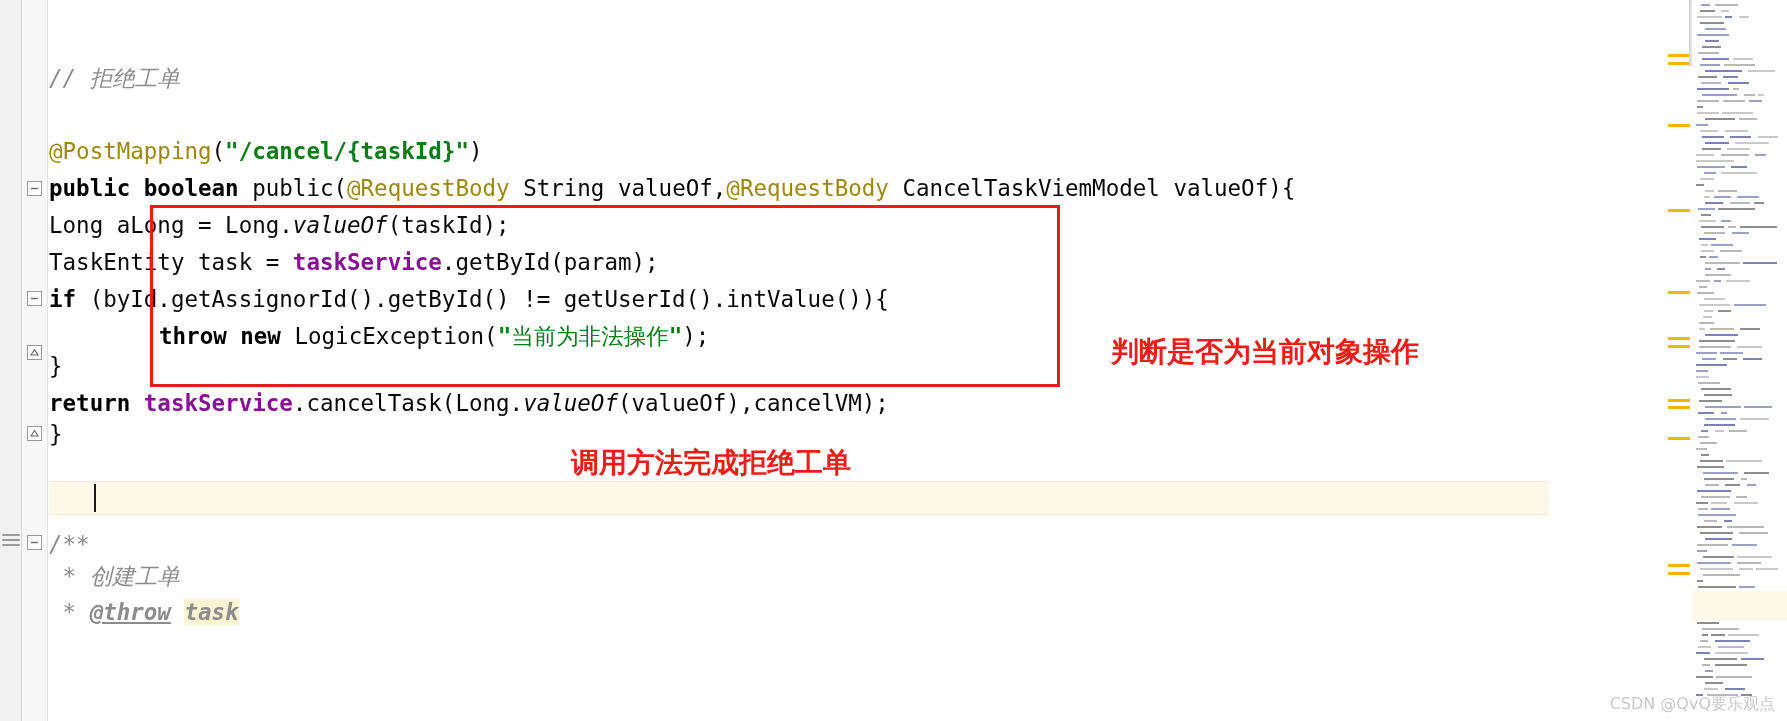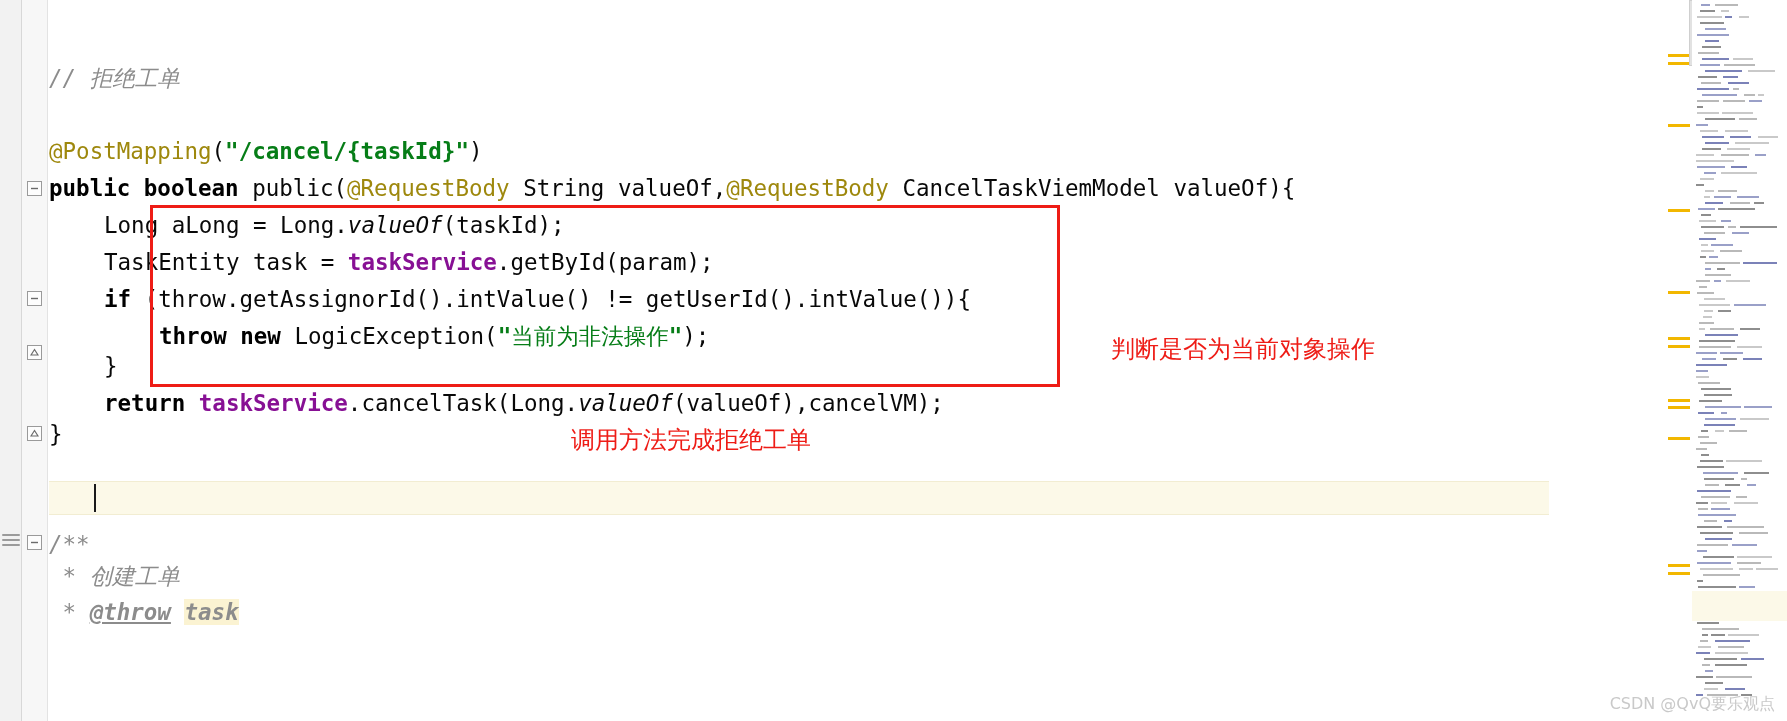--- a/index.html
+++ b/index.html
@@ -35,21 +35,21 @@
   
   .code{
     position:absolute; left:49px; top:0; right:238px; height:721px;
     background:#ffffff; overflow:hidden;
   }
   .line{
     position:absolute; left:0; width:100%; height:37px; line-height:37px;
     font-size:22.5px; white-space:pre; letter-spacing:0px;
     color:#080808;
   }
-  .ind1{ padding-left:55px; }
+  .ind1{ }
   .ind2{ padding-left:110px; }
 
   .cmt  { color:#8c8c8c; font-style:italic; }
   .kw   { color:#000000; font-weight:bold; }
   .anno { color:#9e880d; }
   .str  { color:#067d17; font-weight:bold; }
   .strn { color:#067d17; }
   .fld  { color:#871094; font-weight:bold; }
   .ital { font-style:italic; }
   .hl   { background:#fbf3d2; }
@@ -64,21 +64,21 @@
   .caret{
     position:absolute; width:2px; height:28px; background:#1a1a1a;
   }
 
   
   .redbox{
     position:absolute; border:3px solid #e8352b; background:transparent;
     pointer-events:none;
   }
   .redtext{
-    position:absolute; color:#ee1c16; font-weight:normal; font-size:24px;
+    position:absolute; color:#ee1c16; font-weight:bold; font-size:28px;
     font-family:"DejaVu Sans","Liberation Sans",sans-serif; white-space:nowrap;
   }
 
   
   .stripebar{
     position:absolute; right:95px; top:0; width:26px; height:721px; background:#ffffff;
   }
   .stripe{ position:absolute; left:2px; width:22px; height:3px; background:#f2b700; }
   .thumb{
     position:absolute; right:80px; top:0; width:18px; height:66px;
@@ -140,37 +140,37 @@
     <div id="caret-line-holder">
         <div class="caret-line" style="top: 481px;"></div>
         <div class="caret" style="top: 484px; left: 45px;"></div>
       </div>
     <div id="code-lines">
         <div class="line" style="top: 60px;"><span class="cmt">// 拒绝工单</span></div>
         <div class="line" style="top: 133px;"><span class="anno">@PostMapping</span><span>(</span><span class="str">"/cancel/{taskId}"</span><span>)</span></div>
         <div class="line" style="top: 170px;"><span class="kw">public boolean</span><span> public(</span><span class="anno">@RequestBody</span><span> String valueOf,</span><span class="anno">@RequestBody</span><span> CancelTaskViemModel valueOf){</span></div>
         <div class="line ind1" style="top: 207px;"><span>Long aLong = Long.</span><span class="ital">valueOf</span><span>(taskId);</span></div>
         <div class="line ind1" style="top: 244px;"><span>TaskEntity task = </span><span class="fld">taskService</span><span>.getById(param);</span></div>
-        <div class="line ind1" style="top: 281px;"><span class="kw">if</span><span> (throw.getAssignorId().intValue() != getUserId().intValue()){</span></div>
+        <div class="line ind1" style="top: 281px;"><span class="kw">if</span><span> (byId.getAssignorId().getById() != getUserId().intValue()){</span></div>
         <div class="line ind2" style="top: 318px;"><span class="kw">throw new</span><span> LogicException(</span><span class="str">"</span><span class="strn">当前为非法操作</span><span class="str">"</span><span>);</span></div>
         <div class="line ind1" style="top: 348px;"><span>}</span></div>
         <div class="line ind1" style="top: 385px;"><span class="kw">return</span><span> </span><span class="fld">taskService</span><span>.cancelTask(Long.</span><span class="ital">valueOf</span><span>(valueOf),cancelVM);</span></div>
         <div class="line" style="top: 416px;"><span>}</span></div>
         <div class="line" style="top: 526px;"><span class="cmt">/**</span></div>
         <div class="line" style="top: 558px;"><span class="cmt"> * 创建工单</span></div>
         <div class="line" style="top: 594px;"><span class="cmt"> * </span><span class="cmt udl">@throw</span><span class="cmt"> </span><span class="cmt jdb hl">task</span></div>
       </div>
   </div>
 
   <div id="redbox-holder">
       <div class="redbox" style="left: 150px; top: 205px; width: 910px; height: 182px; border-color: rgb(238, 28, 22);"></div>
     </div>
   <div id="redlabel-holder">
       <div class="redtext" style="left: 1111px; top: 333px; color: rgb(238, 28, 22);">判断是否为当前对象操作</div>
-      <div class="redtext" style="left: 571px; top: 424px; color: rgb(238, 28, 22);">调用方法完成拒绝工单</div>
+      <div class="redtext" style="left: 571px; top: 444px; color: rgb(238, 28, 22);">调用方法完成拒绝工单</div>
     </div>
 
   <div class="stripebar">
     <div id="stripes">
         <div class="stripe" style="top: 54px; background: rgb(242, 183, 0);"></div>
         <div class="stripe" style="top: 62px; background: rgb(242, 183, 0);"></div>
         <div class="stripe" style="top: 124px; background: rgb(242, 183, 0);"></div>
         <div class="stripe" style="top: 209px; background: rgb(242, 183, 0);"></div>
         <div class="stripe" style="top: 291px; background: rgb(242, 183, 0);"></div>
         <div class="stripe" style="top: 337px; background: rgb(242, 183, 0);"></div>

